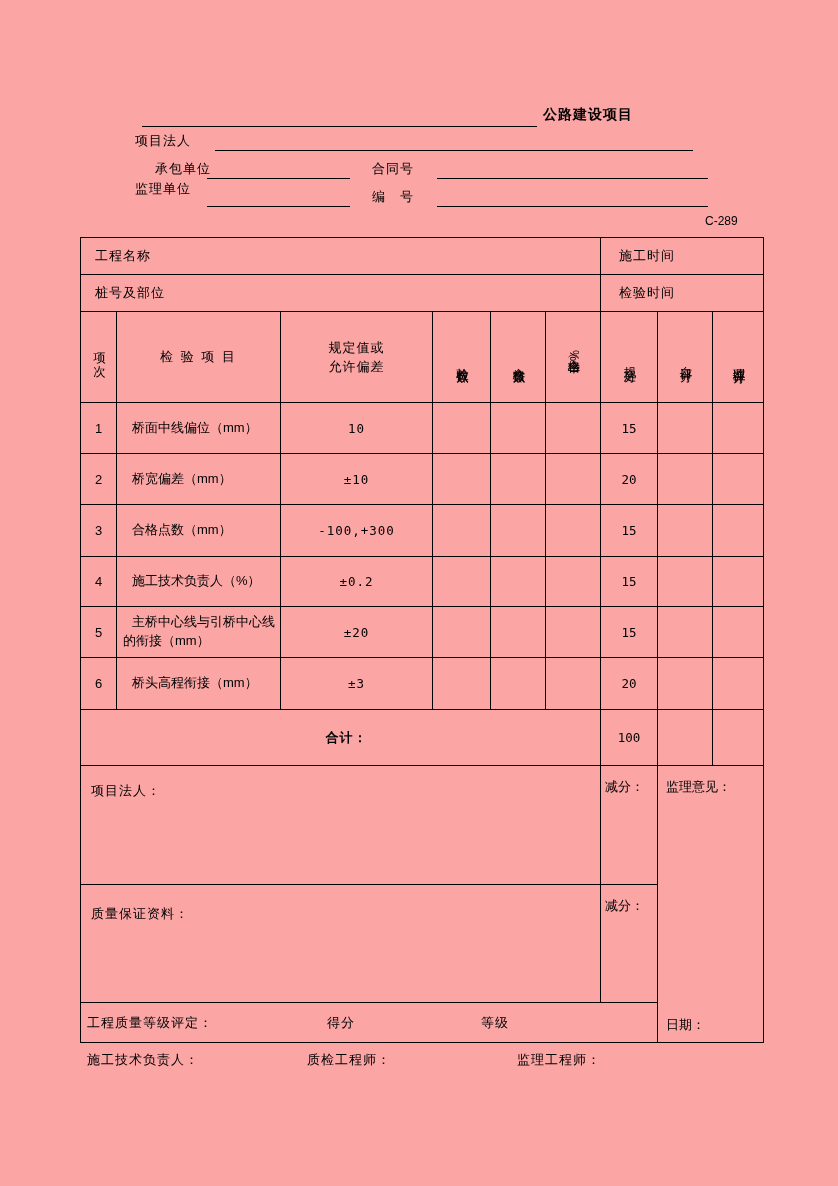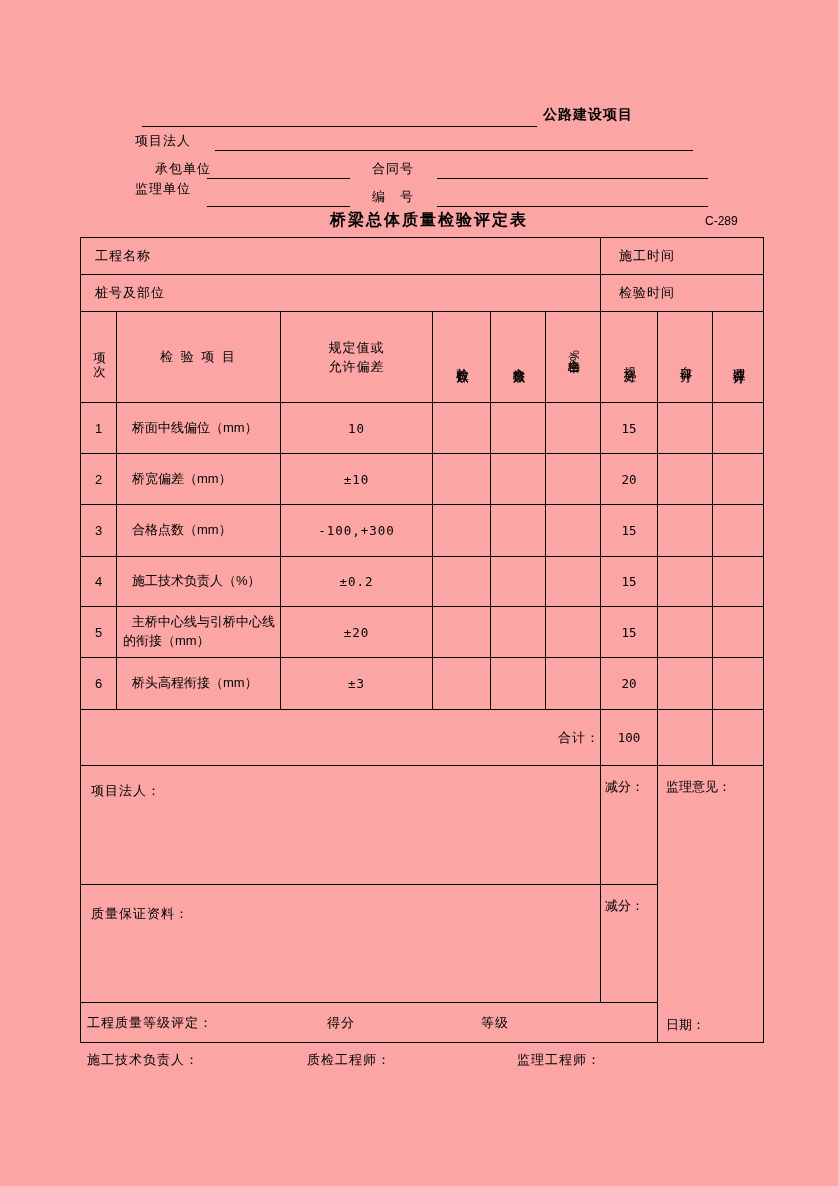--- a/index.html
+++ b/index.html
@@ -28,21 +28,21 @@
   .form td.itemcell { text-align:left; padding:2px 4px 2px 6px; line-height:1.45; }
   .form td.itemcell .indent { display:block; text-indent:9px; }
   .form td.valuecell { text-align:center; font-family:"DejaVu Sans Mono", monospace; font-size:12.5px; letter-spacing:1px; }
   .form td.scorecell { text-align:center; font-family:"DejaVu Sans Mono", monospace; font-size:12.5px; }
   .vtext {
     display:inline-block; writing-mode:vertical-rl; text-orientation:mixed;
     font-size:12.5px; letter-spacing:2px; line-height:1.1;
   }
   .vwide { letter-spacing:13px; }
   .spec2 { line-height:1.5; text-align:center; letter-spacing:1px; }
-  .form td.totalcell { text-align:right; padding-left:12px; letter-spacing:1px; }
+  .form td.totalcell { text-align:center; padding-left:12px; letter-spacing:1px;font-weight:bold; }
   .form td.bigcell { vertical-align:top; text-align:left; padding:16px 0 0 10px; letter-spacing:1px; }
   .form td.bigcell2 { vertical-align:top; text-align:left; padding:20px 0 0 10px; letter-spacing:1px; }
   .form td.deductcell { vertical-align:top; text-align:left; padding:12px 8px 0 4px; }
   .form td.opinioncell { position:relative; vertical-align:top; text-align:left; padding:12px 0 0 8px; }
   .opdate { position:absolute; left:8px; bottom:8px; }
   .form td.gradecell { position:relative; }
   .gradecell span { position:absolute; top:50%; transform:translateY(-50%); white-space:nowrap; letter-spacing:1px; }
 </style>
 </head>
 <body>
@@ -58,21 +58,20 @@
   <div class="abs lbl" style="left:135px; top:160px;margin-left:20px;">承包单位</div>
   <div class="abs blank" style="left:207px; top:160px; width:143px; height:18px;"></div>
   <div class="abs lbl" style="left:372px; top:160px;">合同号</div>
   <div class="abs blank" style="left:437px; top:160px; width:271px; height:18px;"></div>
 
   <div class="abs lbl" style="left:135px; top:180px;">监理单位</div>
   <div class="abs blank" style="left:207px; top:188px; width:143px; height:18px;"></div>
   <div class="abs lbl" style="left:372px; top:188px;">编　号</div>
   <div class="abs blank" style="left:437px; top:188px; width:271px; height:18px;"></div>
 
-  <div class="abs bold" style="left:330px; top:210px; font-size:16px; letter-spacing:2px;">桥梁总体质量检验评定表</div>
   <div class="abs num" style="left:705px; top:214px; font-size:12px;">C-289</div>
 
   <table class="form">
     <colgroup>
       <col style="width:36px">
         <col style="width:164px">
         <col style="width:152px">
       <col style="width:58px">
         <col style="width:55px">
         <col style="width:55px">

